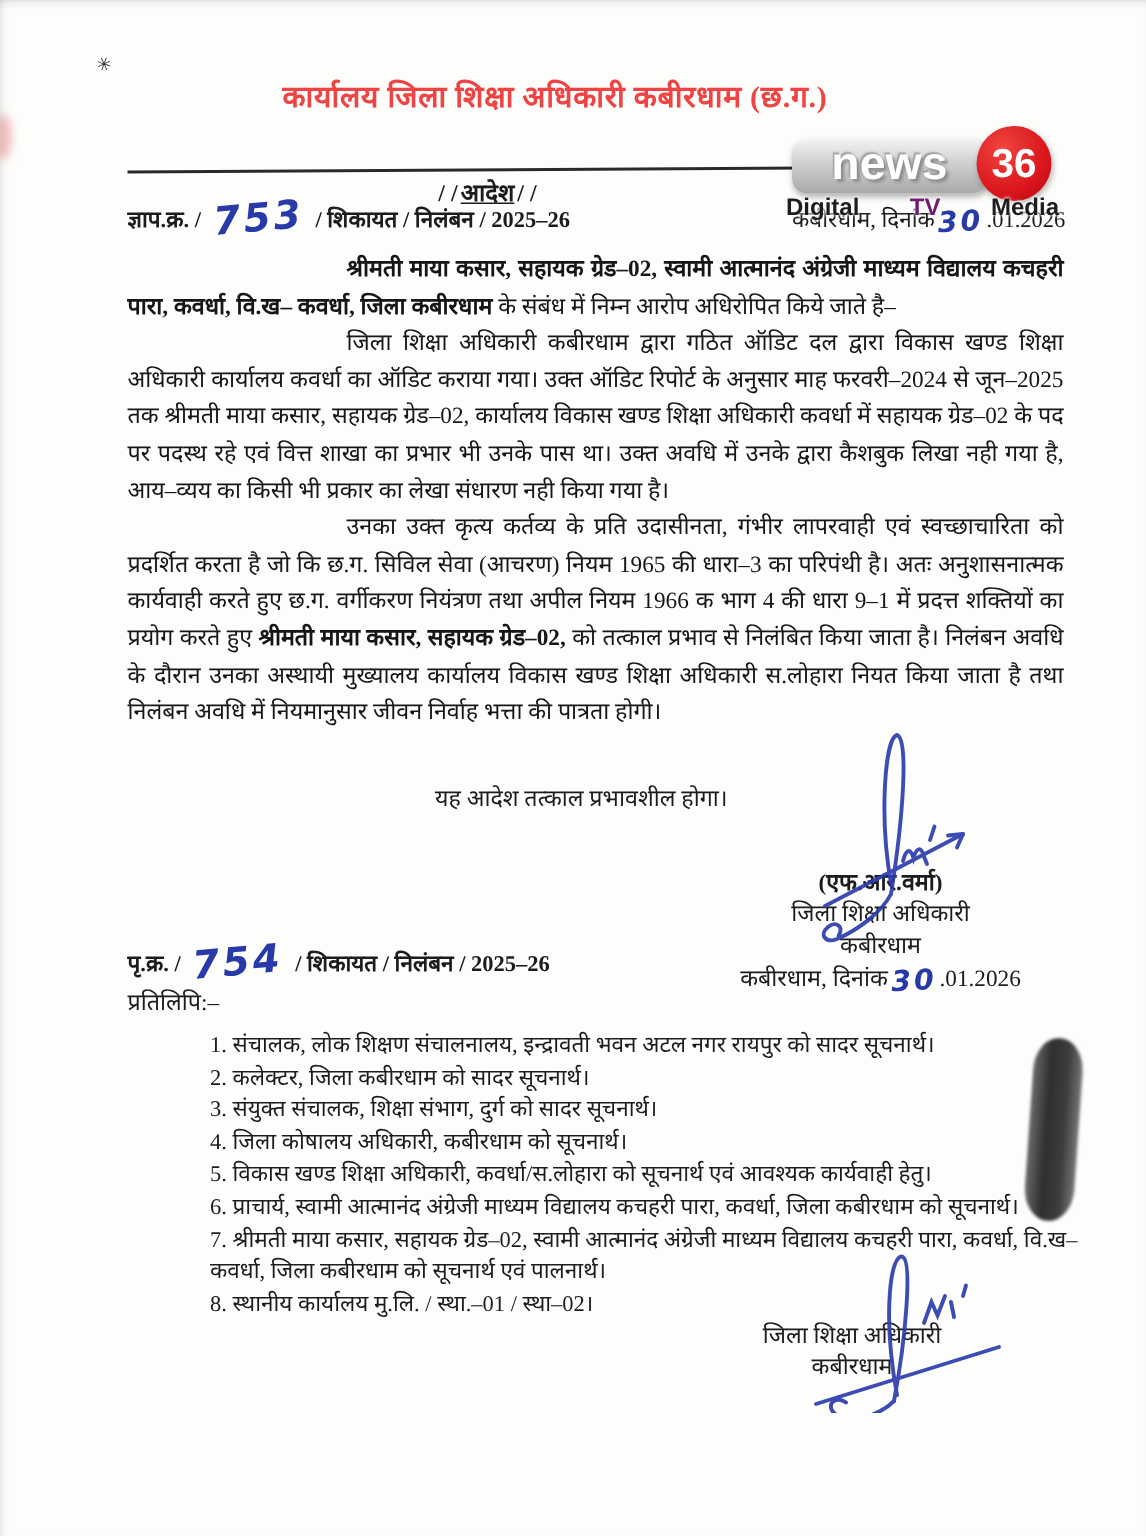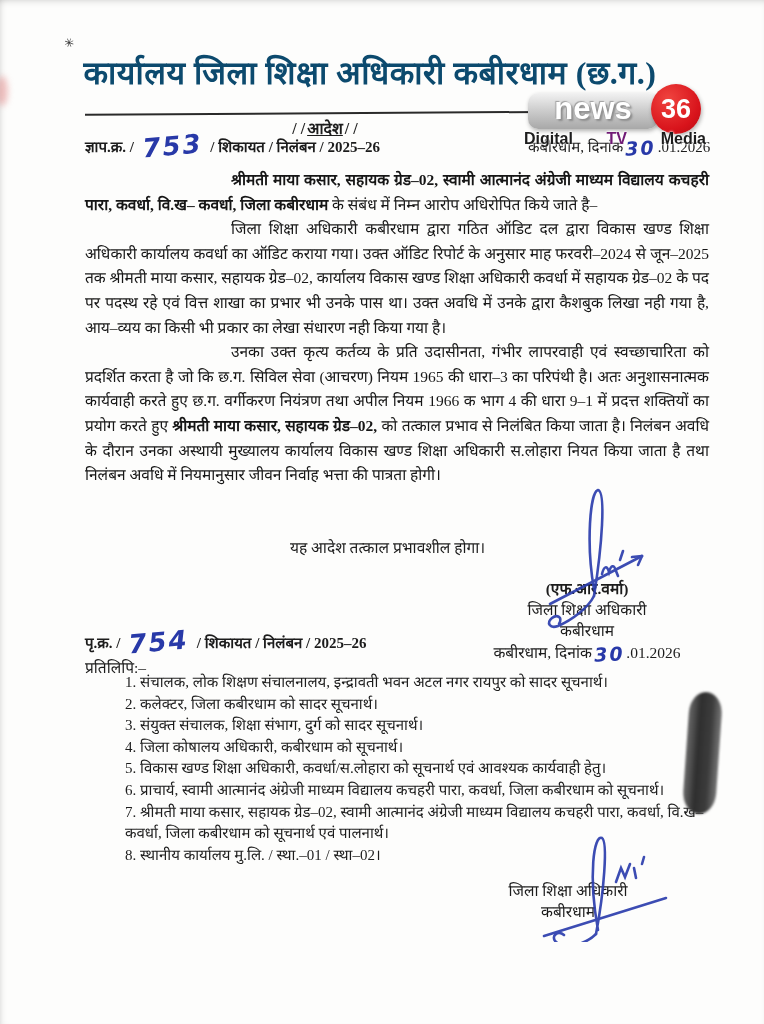--- a/index.html
+++ b/index.html
@@ -2,22 +2,22 @@
 <html><head>
 <meta charset="utf-8">
 <style>
   html,body{margin:0;padding:0;}
   body{width:764px;height:1024px;background:#d9d9d9;font-family:"Liberation Serif",serif;}
   .page{position:relative;width:764px;height:1024px;background:#fdfdfc;overflow:hidden;color:#1c1c1c;
         box-shadow:inset 0 5px 8px -6px rgba(0,0,0,.25), inset 6px 0 8px -7px rgba(0,0,0,.18);}
   .corner-mark{position:absolute;left:64px;top:36px;font-size:12px;color:#3a3a3a;transform:rotate(20deg);}
   .smudge{position:absolute;left:-4px;top:76px;width:12px;height:30px;background:rgba(224,120,120,.45);
           border-radius:50%;filter:blur(3px);}
-  .title{position:absolute;top:50px;left:20px;width:700px;text-align:center;font-size:32px;font-weight:700;
-         letter-spacing:.5px;color:#0c4a6e;}
+  .title{position:absolute;top:50px;left:20px;width:700px;text-align:center;font-size:20px;font-weight:700;
+         letter-spacing:.5px;color:#ef4444;}
   .rule{position:absolute;top:112px;left:85px;width:562px;border-top:2px solid #2a2a2a;transform:rotate(-.35deg);}
   .order-heading{position:absolute;top:117px;left:0;width:650px;text-align:center;font-size:16px;font-weight:700;}
   .order-heading .u{text-decoration:underline;padding:0 2px;}
   .memo-line{position:absolute;top:128px;left:85px;font-size:15px;font-weight:600;white-space:nowrap;}
   .hw{color:#2839a8;font-weight:700;font-style:italic;display:inline-block;
       font-family:"DejaVu Sans",sans-serif;letter-spacing:2px;}
   .hw-big{font-size:26px;transform:rotate(-5deg) translateY(3px);margin:0 8px;}
   .hw-sm{font-size:19px;transform:rotate(-3deg) translateY(3px);margin:0 2px;}
   .top-date{position:absolute;top:134px;left:528px;width:220px;font-size:15px;z-index:1;white-space:nowrap;}
   
@@ -33,32 +33,32 @@
   .logo-num{font-family:"Liberation Sans",sans-serif;font-weight:800;font-size:27px;color:#fff;line-height:1;}
   .logo-tagline{position:absolute;top:52px;left:6px;width:182px;display:flex;justify-content:space-between;
                 font-family:"Liberation Sans",sans-serif;font-weight:800;font-size:16px;color:#1d1d1d;z-index:3;
                 text-shadow:0 0 2px #fff,0 0 3px #fff;}
   .logo-tagline .tv{color:#701a75;}
   
   .body-text{position:absolute;top:168px;left:85px;width:624px;font-size:15.5px;line-height:24.6px;
              text-align:justify;color:#161616;}
   .body-text p{margin:0;text-indent:146px;}
   .b{font-weight:700;}
-  .effective{position:absolute;top:536px;left:290px;font-size:15.5px;}
+  .effective{position:absolute;top:520px;left:290px;font-size:15.5px;}
   
   .sig-svg{position:absolute;pointer-events:none;z-index:4;}
   .sig1{left:536px;top:484px;}
   .sig2{left:526px;top:830px;}
   .signatory{position:absolute;top:578px;left:462px;width:250px;text-align:center;font-size:15.5px;line-height:21px;}
   .signatory .nm{font-weight:700;}
   .sig-date{white-space:nowrap;}
   .ref-line{position:absolute;top:624px;left:85px;font-size:15px;font-weight:600;white-space:nowrap;}
   .copy-label{position:absolute;top:656px;left:85px;font-size:15.5px;}
   .copies{position:absolute;top:672px;left:125px;width:592px;font-size:15px;line-height:21.6px;
-          list-style:none;margin:0;padding:0;counter-reset:li;}
+          list-style:none;margin:15px;padding:0;counter-reset:li;}
   .copies li{counter-increment:li;}
   .copies li::before{content:counter(li) ". ";}
   .footer-sign{position:absolute;top:880px;left:448px;width:240px;text-align:center;font-size:15.5px;line-height:21px;}
   .artifact{position:absolute;left:686px;top:692px;width:33px;height:122px;border-radius:16px/22px;
             background:linear-gradient(90deg,#6a6a6a,#2f2f2f 35%,#3c3c3c 70%,#777);
             transform:rotate(4deg);filter:blur(1.2px);}
   .footer{position:absolute;top:964px;left:85px;font-family:"Liberation Sans",sans-serif;font-weight:700;
           font-size:15px;color:#2b2b2b;}
 </style>
 </head>

